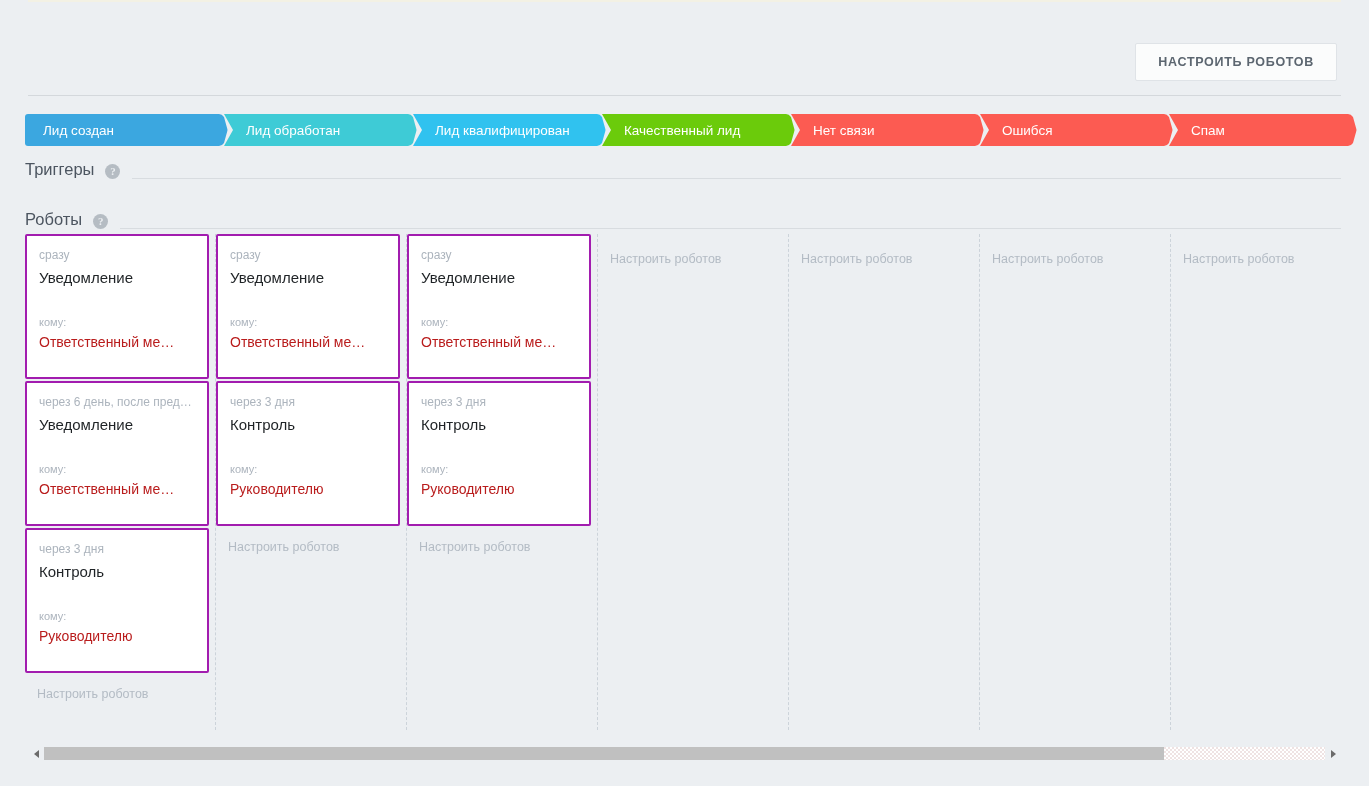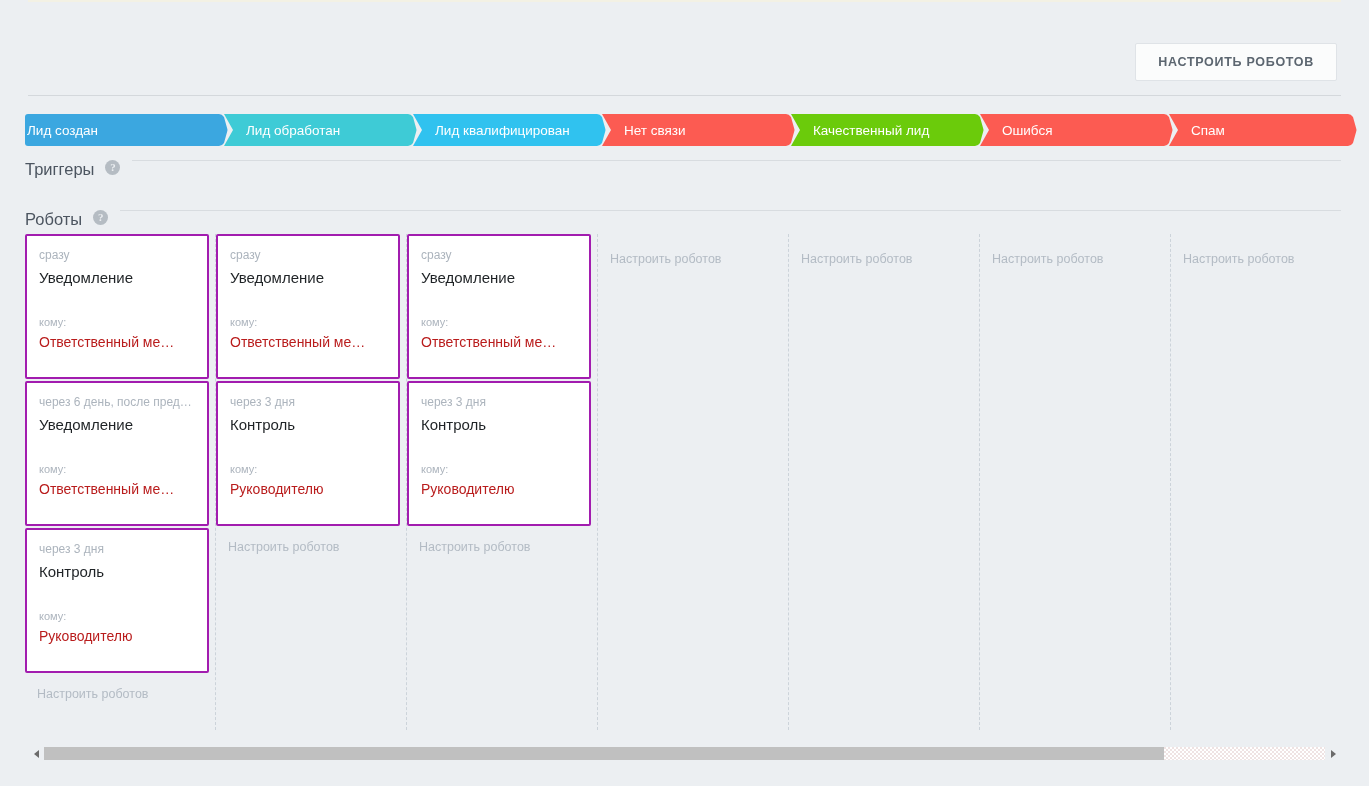--- a/index.html
+++ b/index.html
@@ -127,28 +127,28 @@
   }
   .stage-arrow svg { display: block; }
   .stage-text {
     font-size: 13.5px;
     color: #ffffff;
     white-space: nowrap;
     padding-left: 22px;
     position: relative;
     z-index: 2;
   }
-  .stage.first .stage-text { padding-left: 2px; text-align: right; }
+  .stage.first .stage-text { padding-left: 18px; text-align: right; }
 
   
   .section-head {
     position: absolute;
     left: 25px;
     display: flex;
-    align-items: flex-start;
+    align-items: flex-end;
     width: 1316px;
   }
   #triggers-head { top: 160px; }
   #robots-head { top: 210px; }
   .section-title {
     font-size: 16.5px;
     color: #4c5560;
     white-space: nowrap;
   }
   .help-icon {
@@ -332,36 +332,36 @@
       <div class="stage-body" style="background: rgb(48, 194, 239);">
         <span class="stage-text">Лид квалифицирован</span>
       </div>
       <span class="stage-arrow">
         <svg width="14" height="32" viewBox="0 0 14 32">
           <path d="M0 0 L5 0 Q8 0 10 3 L13.2 14.6 Q13.8 16 13.2 17.4 L10 29 Q8 32 5 32 L0 32 Z" fill="#30c2ef"></path>
         </svg>
       </span>
     </div>
     <div class="stage" style="width: 180px;">
+      <div class="stage-body" style="background: rgb(107, 203, 11);">
+        <span class="stage-text">Качественный лид</span>
+      </div>
+      <span class="stage-arrow">
+        <svg width="14" height="32" viewBox="0 0 14 32">
+          <path d="M0 0 L5 0 Q8 0 10 3 L13.2 14.6 Q13.8 16 13.2 17.4 L10 29 Q8 32 5 32 L0 32 Z" fill="#6bcb0b"></path>
+        </svg>
+      </span>
+    </div>
+    <div class="stage" style="width: 180px;">
       <div class="stage-body" style="background: rgb(252, 91, 82);">
         <span class="stage-text">Нет связи</span>
       </div>
       <span class="stage-arrow">
         <svg width="14" height="32" viewBox="0 0 14 32">
           <path d="M0 0 L5 0 Q8 0 10 3 L13.2 14.6 Q13.8 16 13.2 17.4 L10 29 Q8 32 5 32 L0 32 Z" fill="#fc5b52"></path>
-        </svg>
-      </span>
-    </div>
-    <div class="stage" style="width: 180px;">
-      <div class="stage-body" style="background: rgb(107, 203, 11);">
-        <span class="stage-text">Качественный лид</span>
-      </div>
-      <span class="stage-arrow">
-        <svg width="14" height="32" viewBox="0 0 14 32">
-          <path d="M0 0 L5 0 Q8 0 10 3 L13.2 14.6 Q13.8 16 13.2 17.4 L10 29 Q8 32 5 32 L0 32 Z" fill="#6bcb0b"></path>
         </svg>
       </span>
     </div>
     <div class="stage" style="width: 180px;">
       <div class="stage-body" style="background: rgb(252, 91, 82);">
         <span class="stage-text">Ошибся</span>
       </div>
       <span class="stage-arrow">
         <svg width="14" height="32" viewBox="0 0 14 32">
           <path d="M0 0 L5 0 Q8 0 10 3 L13.2 14.6 Q13.8 16 13.2 17.4 L10 29 Q8 32 5 32 L0 32 Z" fill="#fc5b52"></path>

